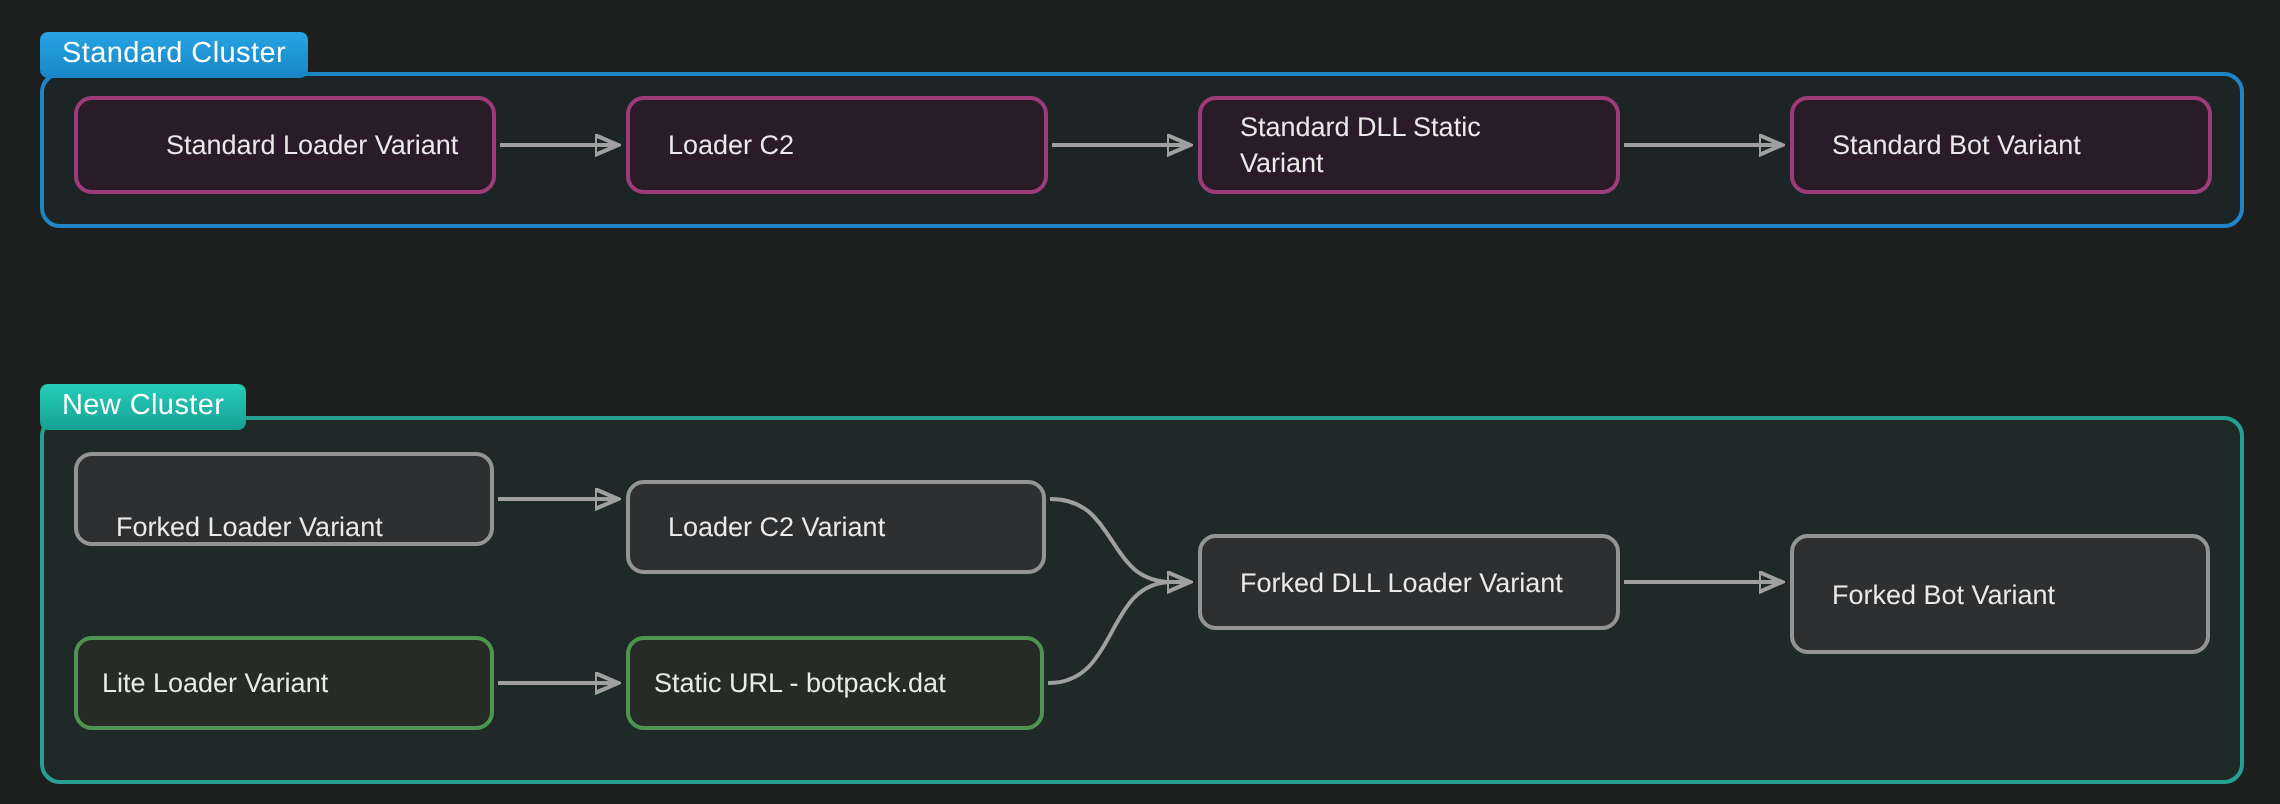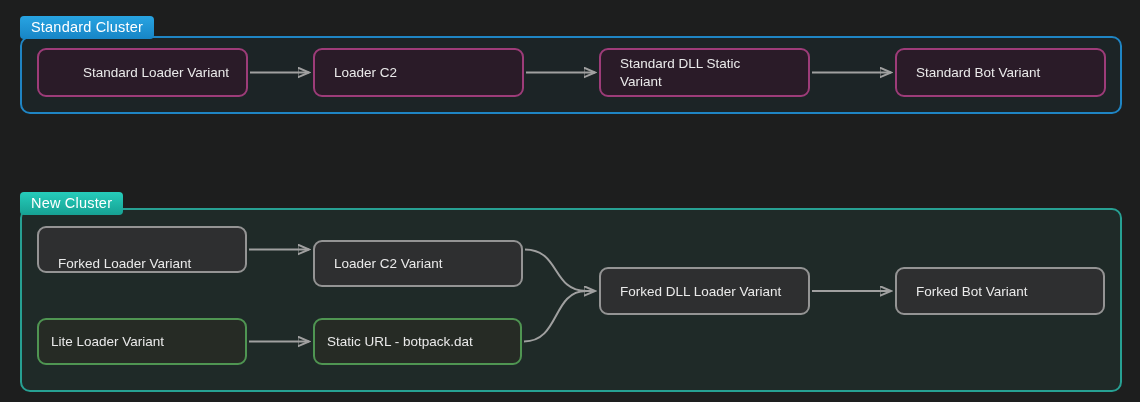--- a/index.html
+++ b/index.html
@@ -52,21 +52,21 @@
   
   #n-s1 { left: 37px;  top: 48px;  width: 211px; height: 49px; padding-left: 44px; }
   #n-s2 { left: 313px; top: 48px;  width: 211px; height: 49px; }
   #n-s3 { left: 599px; top: 48px;  width: 211px; height: 49px; }
   #n-s4 { left: 895px; top: 48px;  width: 211px; height: 49px; }
   #n-f1 { left: 37px;  top: 226px; width: 210px; height: 47px; align-items: flex-end; }
   #n-f2 { left: 313px; top: 226px; width: 210px; height: 47px; margin-top: 14px; }
   #n-l1 { left: 37px;  top: 318px; width: 210px; height: 47px; }
   #n-l2 { left: 313px; top: 318px; width: 209px; height: 47px; text-align: center; }
   #n-m1 { left: 599px; top: 267px; width: 211px; height: 48px; }
-  #n-m2 { left: 895px; top: 267px; width: 210px; height: 48px; }
+  #n-m2 { left: 895px; top: 267px; width: 210px; height: 60px; }
 
   
   #edges { position: absolute; left: 0; top: 0; pointer-events: none; }
   #edges path { stroke: #a0a0a0; stroke-width: 2; fill: none; }
 </style>
 </head>
 <body>
 
 <div id="canvas">
 

